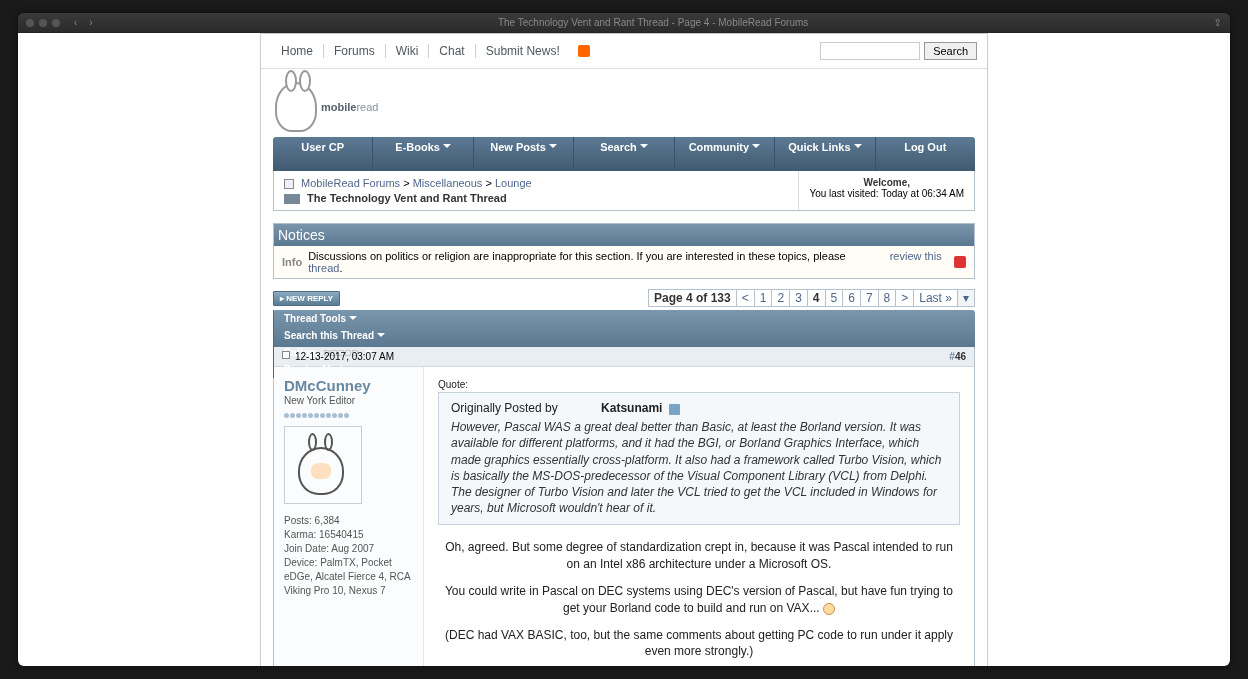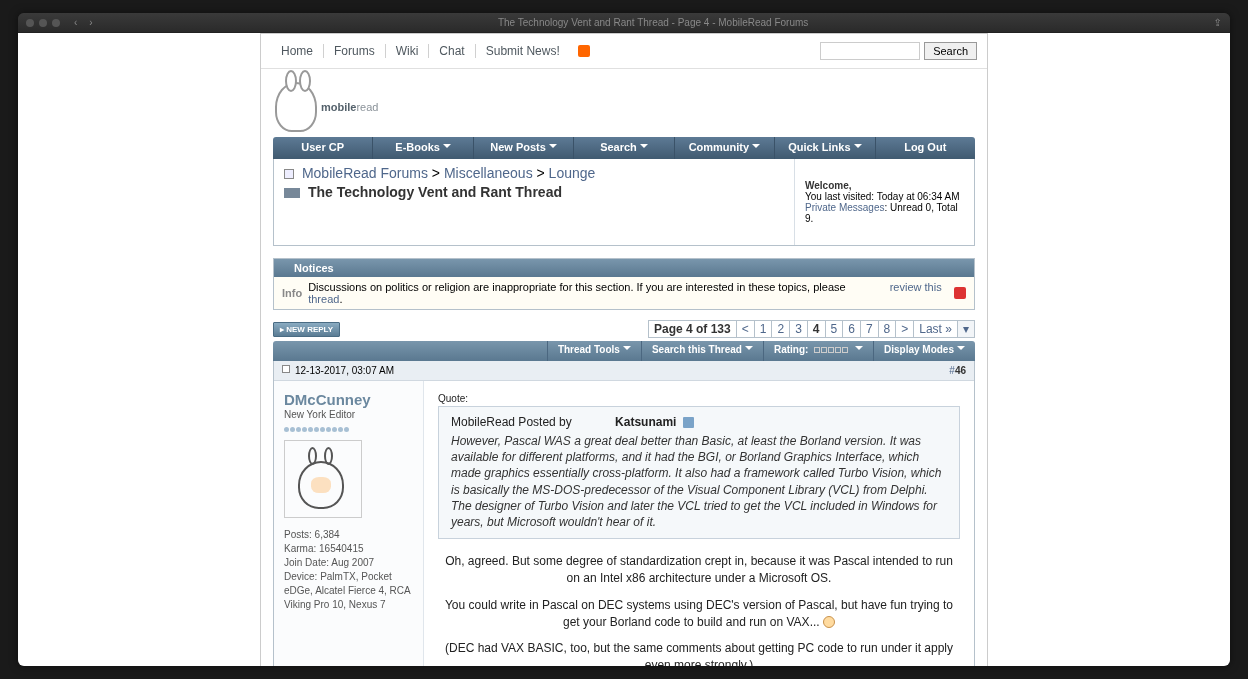--- a/index.html
+++ b/index.html
@@ -28,52 +28,52 @@
 .logo-area { padding: 8px 12px 0 12px; }
 .logo { width: 118px; height: 60px; display: flex; align-items: flex-end; }
 .logo-img { position: relative; width: 100%; height: 100%; }
 .bunny { width: 42px; height: 50px; background: #fff; border: 2px solid #999; border-radius: 50% 50% 40% 40%; position: absolute; left: 2px; top: 5px; }
 .bunny::before, .bunny::after { content: ""; position: absolute; width: 8px; height: 18px; background: #fff; border: 2px solid #999; border-radius: 50%; top: -14px; }
 .bunny::before { left: 8px; }
 .bunny::after { left: 22px; }
 .logo-text { position: absolute; left: 48px; top: 24px; font-size: 11px; color: #8a9299; }
 .logo-text b { color: #54616b; }
 
-.navbar { background: linear-gradient(#5d7a95, #405a70); display: flex; height: 22px; margin: 0 12px; border-radius: 3px 3px 0 0; }
+.navbar { background: linear-gradient(#5d7a95, #405a70); display: flex; height: 34px; margin: 0 12px; border-radius: 3px 3px 0 0; }
 .navbar a { color: #fff; text-decoration: none; font-size: 11px; font-weight: bold; padding: 4px 0; flex: 1; text-align: center; border-right: 1px solid #3a5268; }
 .navbar a:last-child { border-right: none; }
 .arrow-down::after { content: ""; display: inline-block; margin-left: 3px; border: 4px solid transparent; border-top-color: #fff; vertical-align: middle; }
 
 .breadcrumb-box { margin: 0 12px; border: 1px solid #b5c1cb; border-top: none; display: flex; }
-.bc-left { flex: 1; padding: 6px 10px; font-size: 14px; }
+.bc-left { flex: 1; padding: 6px 10px; font-size: 11px; }
 .bc-left a { color: #4f678b; text-decoration: none; }
 .bc-icon { display: inline-block; width: 10px; height: 10px; border: 1px solid #888; margin-right: 4px; vertical-align: middle; background: #eef; }
 .reload-row { margin-top: 3px; }
 .reload-icon { display: inline-block; width: 16px; height: 10px; background: #789; margin-right: 4px; vertical-align: middle; }
 .bc-title { font-weight: bold; color: #333; }
-.bc-right { padding: 21px 10px; font-size: 10px; border-left: 1px solid #d8dfe6; text-align: left; max-width: 180px; }
+.bc-right { padding: 6px 10px; font-size: 10px; border-left: 1px solid #d8dfe6; text-align: center; max-width: 180px; }
 .bc-right .welcome { font-weight: bold; color: #333; }
 .bc-right a { color: #4f678b; text-decoration: none; }
 
 .notices-box { margin: 12px 12px 0 12px; border: 1px solid #b5c1cb; }
-.notices-head { background: linear-gradient(#7996ac, #5a7890); color: #fff; font-weight: bold; font-size: 11px; padding: 3px 20px; }
+.notices-head { background: linear-gradient(#7996ac, #5a7890); color: #fff; font-weight: normal; font-size: 14px; padding: 3px 4px; }
 .notice-body { background: #fffdf5; padding: 4px 8px; font-size: 11px; display: flex; align-items: center; }
 .info-tag { color: #888; font-weight: bold; margin-right: 6px; }
 .notice-body a { color: #4f678b; text-decoration: none; padding-left: 41px; }
 .dismiss { width: 12px; height: 12px; background: #d33; border-radius: 2px; margin-left: auto; cursor: pointer; }
 
 .toolbar-row { margin: 10px 12px 0 12px; display: flex; align-items: center; }
 .newreply-btn { background: linear-gradient(#8aabc1, #5a7c94); color: #fff; font-size: 8px; font-weight: bold; padding: 2px 6px; border-radius: 1px; border: 1px solid #4a6c84; }
 .newreply-btn::before { content: "▸ "; }
 .pagination { margin-left: auto; display: flex; font-size: 12px; }
 .pagination span, .pagination a { border: 1px solid #b5c1cb; padding: 1px 5px; margin-left: -1px; color: #4f678b; text-decoration: none; background: #fff; }
 .pagination .current-page { font-weight: bold; color: #333; }
 .pagination .menu-drop { background: #f2f5f8; }
 
-.thread-tools-bar { margin: 3px 12px 0 12px; background: linear-gradient(#7996ac, #5a7890); display: flex; height: 20px; border-radius: 3px 3px 0 0; }
+.thread-tools-bar { margin: 3px 12px 0 12px; background: linear-gradient(#7996ac, #5a7890); display: flex; height: 37px; border-radius: 3px 3px 0 0; flex-direction: column; }
 .tt-spacer { flex: 1; }
 .tt-item { color: #fff; font-size: 10px; font-weight: bold; padding: 3px 10px; border-left: 1px solid #4b6780; cursor: pointer; }
 .tt-item.arrow-down::after { border-top-color: #fff; }
 .stars { display: inline-block; margin-left: 3px; }
 .star { display: inline-block; width: 6px; height: 6px; border: 1px solid #ccc; margin-right: 1px; }
 
 .post-table { margin: 0 12px; border: 1px solid #b5c1cb; border-top: none; }
 .post-head { background: #e9eef3; padding: 4px 8px; display: flex; font-size: 10px; border-bottom: 1px solid #d0d8e0; }
 .post-head .oldicon { width: 8px; height: 8px; border: 1px solid #888; background: #fff; margin-right: 5px; display: inline-block; }
 .post-head .postnum { margin-left: auto; color: #4f678b; }
@@ -167,21 +167,20 @@
             <a>Lounge</a>
           </div>
           <div class="reload-row">
             <span class="reload-icon"></span>
             <span class="bc-title">The Technology Vent and Rant Thread</span>
           </div>
         </div>
         <div class="bc-right">
           <div class="welcome">Welcome,</div>
           <div><span>You last visited: </span><span>Today at 06:34 AM</span></div>
-          <div><a>Private Messages</a><span>: Unread 0, Total 9.</span></div>
         </div>
       </div>
 
       <div class="notices-box">
         <div class="notices-head">Notices</div>
         <div class="notice-body">
           <span class="info-tag">Info</span>
           <span>
             <span>Discussions on politics or religion are inappropriate for this section. If you are interested in these topics, please </span><a>review this thread</a><span>.</span>
           </span>
@@ -244,21 +243,21 @@
               <div><span>Posts: </span><span>6,384</span></div>
               <div><span>Karma: </span><span>16540415</span></div>
               <div><span>Join Date: </span><span>Aug 2007</span></div>
               <div><span>Device: </span><span>PalmTX, Pocket eDGe, Alcatel Fierce 4, RCA Viking Pro 10, Nexus 7</span></div>
             </div>
           </div>
           <div class="msg-col">
             <div class="quote-label">Quote:</div>
             <div class="quote-box">
               <div class="originally">
-                <span>MobileRead Posted by </span><b>Katsunami</b>
+                <span>Originally Posted by </span><b>Katsunami</b>
                 <span class="view-post-icon"></span>
               </div>
               <div class="quoted-text">However, Pascal WAS a great deal better than Basic, at least the Borland version. It was available for different platforms, and it had the BGI, or Borland Graphics Interface, which made graphics essentially cross-platform. It also had a framework called Turbo Vision, which is basically the MS-DOS-predecessor of the Visual Component Library (VCL) from Delphi. The designer of Turbo Vision and later the VCL tried to get the VCL included in Windows for years, but Microsoft wouldn't hear of it.</div>
             </div>
             <p>Oh, agreed. But some degree of standardization crept in, because it was Pascal intended to run on an Intel x86 architecture under a Microsoft OS.</p>
             <p><span>You could write in Pascal on DEC systems using DEC's version of Pascal, but have fun trying to get your Borland code to build and run on VAX... </span><span class="emoji"></span></p>
             <p>(DEC had VAX BASIC, too, but the same comments about getting PC code to run under it apply even more strongly.)</p>
             <div class="quote-label">Quote:</div>
             <div class="quote-box" style="height:6px;padding:0;margin:0"></div>
           </div>

